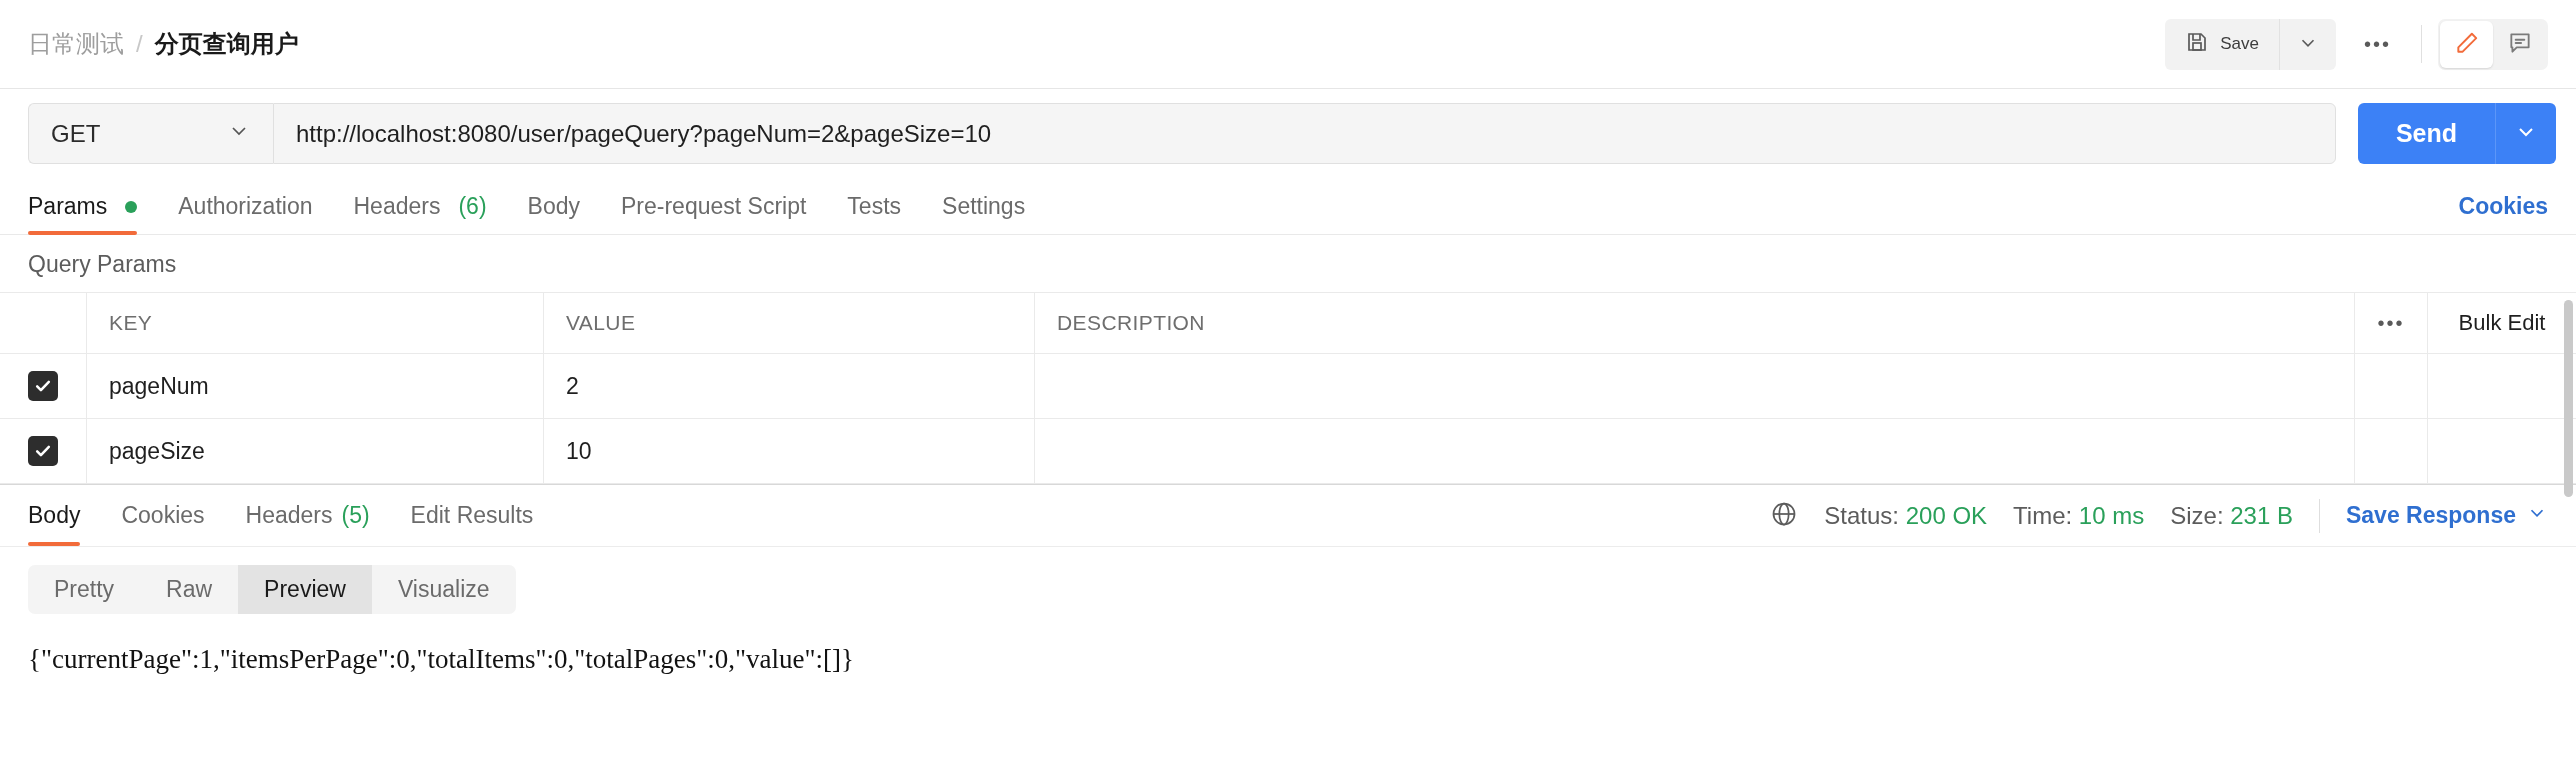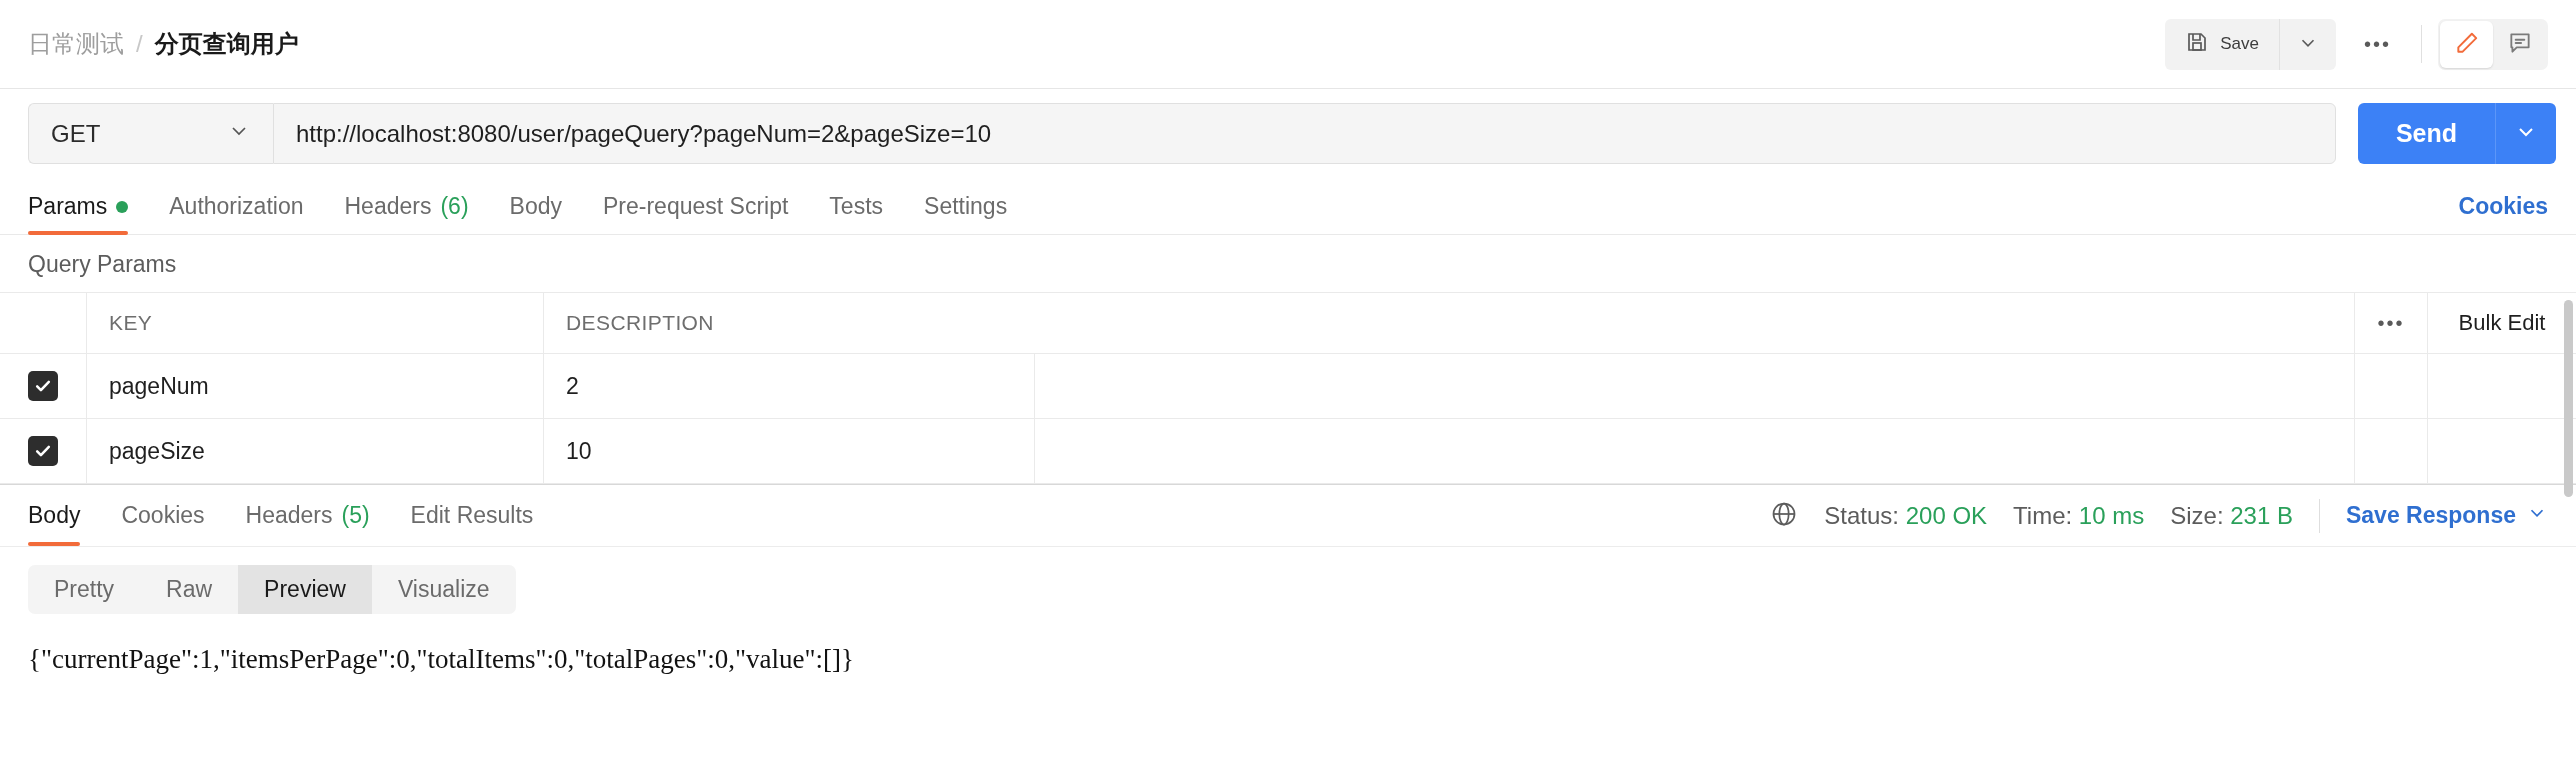--- a/index.html
+++ b/index.html
@@ -105,21 +105,21 @@
 
   
   .tabsrow {
     display: flex; align-items: flex-end;
     padding: 0 28px;
     border-bottom: 1px solid #e9e9e9;
     height: 57px;
   }
   .tab {
     position: relative;
-    display: flex; align-items: center; gap: 9px;
+    display: flex; align-items: center; gap: 18px;
     font-size: 23px; color: #6b6b6b;
     padding: 0 0 14px 0; margin-right: 41px;
     cursor: pointer; white-space: nowrap;
   }
   .tab.active { color: #1a1a1a; }
   .tab.active::after {
     content: ""; position: absolute; left: 0; right: 0; bottom: -1px;
     height: 4px; background: #f26b3a; border-radius: 2px;
   }
   .dot-green { width: 12px; height: 12px; border-radius: 50%; background: #2aa05a; display: inline-block; }
@@ -313,20 +313,23 @@
 </div>
 
 <div class="section-title">Query Params</div>
 
 <div class="ptable">
   <div class="prow head">
     <div class="c-check"></div>
     <div class="c-key">
         <span class="hcell">KEY</span>
       </div>
+    <div class="c-val">
+        <span class="hcell">VALUE</span>
+      </div>
     <div class="c-desc">
         <span class="hcell">DESCRIPTION</span>
       </div>
     <div class="c-dots">
       <span class="dots">•••</span>
     </div>
     <div class="c-bulk">
       <span class="bulk-label">Bulk Edit</span>
     </div>
   </div>

